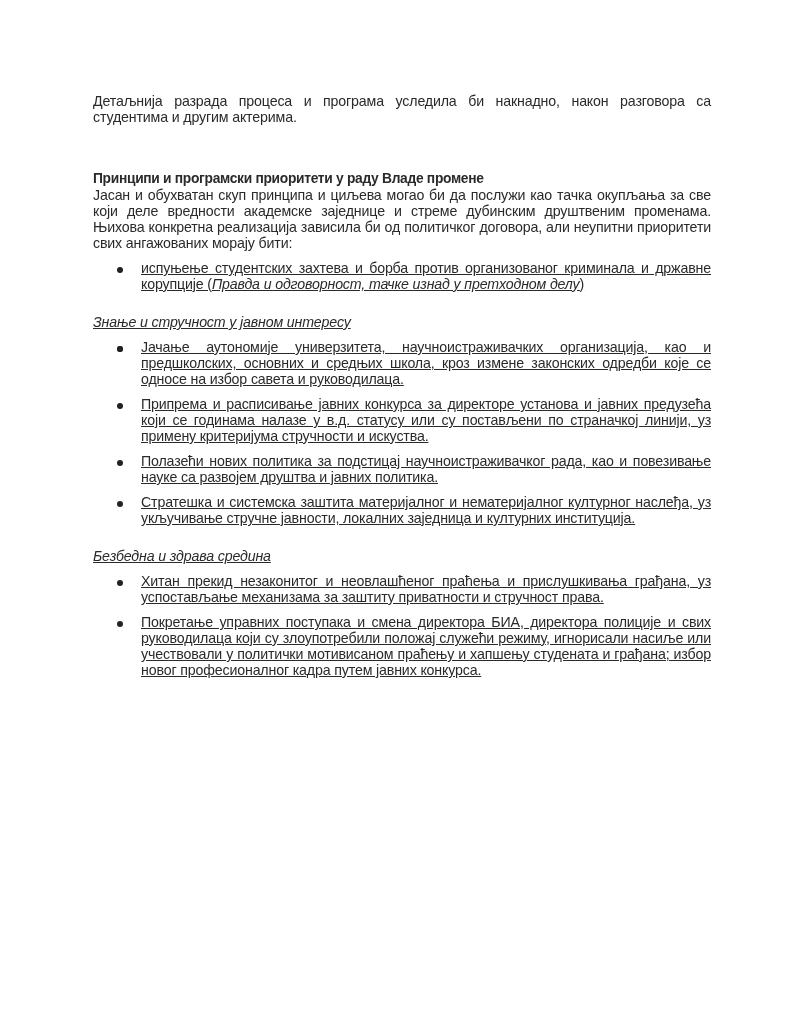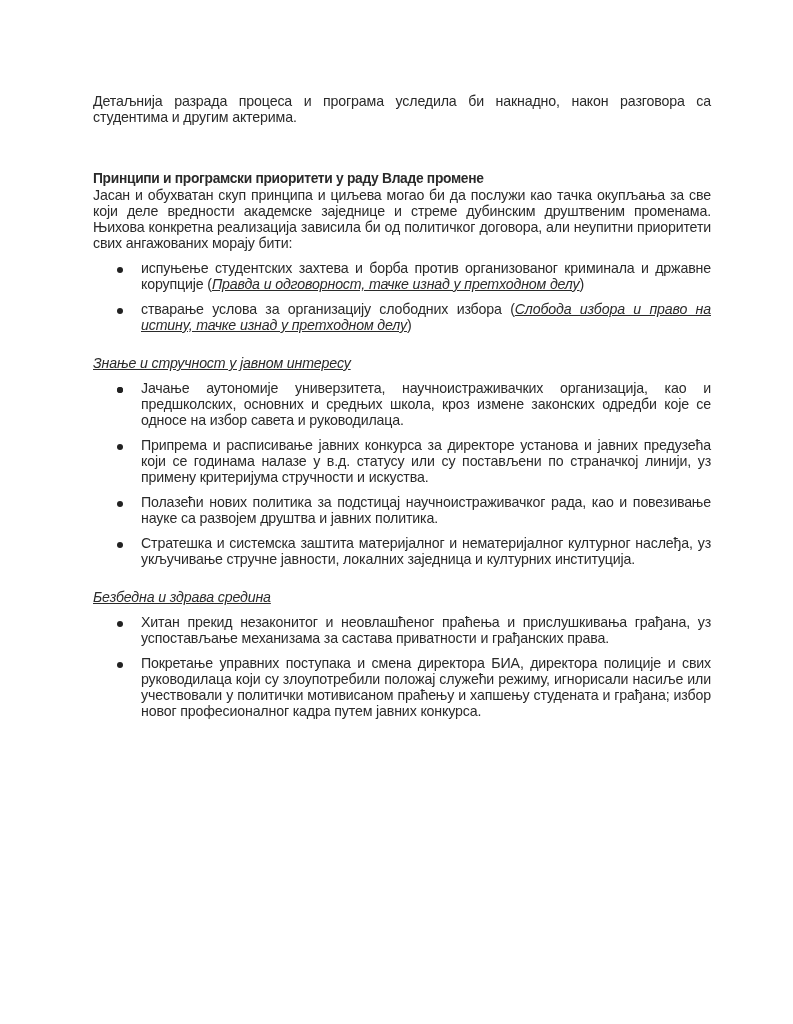--- a/index.html
+++ b/index.html
@@ -9,21 +9,21 @@
       color: #2a2a2a;
     }
     .page {
       position: absolute; left: 93px; top: 93px; width: 618px;
       font-size: 14.2px; line-height: 16px; letter-spacing: -0.15px;
     }
     p { margin: 0; text-align: justify; }
     .p-intro { margin-bottom: 46px; }
     .heading { font-weight: bold; font-size: 13.8px; letter-spacing: -0.3px; }
     .p-block { margin-bottom: 9px; }
-    ul { list-style: none; margin: 4px 0 9px 0; padding: 0; }
+    ul { list-style: none; margin: 4px 0 9px 0; padding: 0; text-decoration: underline; }
     li { position: relative; padding-left: 48px; margin-bottom: 9px; text-align: justify; }
     li:last-child { margin-bottom: 0; }
     li .bullet {
       position: absolute; left: 24px; top: 6.5px; width: 6px; height: 6px;
       border-radius: 50%; background: #222;
     }
     .ref { font-style: italic; text-decoration: underline; }
     .subheading { font-style: italic; text-decoration: underline; margin-bottom: 9px; margin-top: 22px; }
   </style>
 </head>
@@ -33,33 +33,30 @@
   <p class="p-intro">Детаљнија разрада процеса и програма уследила би накнадно, након разговора са студентима и другим актерима.</p>
 
   <p class="heading">Принципи и програмски приоритети у раду Владе промене</p>
 
   <p class="p-block">Јасан и обухватан скуп принципа и циљева могао би да послужи као тачка окупљања за све који деле вредности академске заједнице и стреме дубинским друштвеним променама. Њихова конкретна реализација зависила би од политичког договора, али неупитни приоритети свих ангажованих морају бити:</p>
 
   <ul>
     <li>
       <span class="bullet"></span><span>испуњење студентских захтева и борба против организованог криминала и државне корупције (</span><span class="ref">Правда и одговорност, тачке изнад у претходном делу</span><span>)</span>
     </li>
-    <li>
-      <span class="bullet"></span><span>стварање услова за организацију слободних избора (</span><span class="ref">Слобода избора и право на истину, тачке изнад у претходном делу</span><span>)</span>
-    </li>
   </ul>
 
 
   <p class="subheading">Знање и стручност у јавном интересу</p>
   <ul>
     <li><span class="bullet"></span></li>
     <li><span class="bullet"></span><span>Јачање аутономије универзитета, научноистраживачких организација, као и предшколских, основних и средњих школа, кроз измене законских одредби које се односе на избор савета и руководилаца.</span></li>
     <li><span class="bullet"></span><span>Припрема и расписивање јавних конкурса за директоре установа и јавних предузећа који се годинама налазе у в.д. статусу или су постављени по страначкој линији, уз примену критеријума стручности и искуства.</span></li>
     <li><span class="bullet"></span><span>Полазећи нових политика за подстицај научноистраживачког рада, као и повезивање науке са развојем друштва и јавних политика.</span></li>
     <li><span class="bullet"></span><span>Стратешка и системска заштита материјалног и нематеријалног културног наслеђа, уз укључивање стручне јавности, локалних заједница и културних институција.</span></li>
   </ul>
 
   <p class="subheading">Безбедна и здрава средина</p>
   <ul>
-    <li><span class="bullet"></span><span>Хитан прекид незаконитог и неовлашћеног праћења и прислушкивања грађана, уз успостављање механизама за састава приватности и грађанских права.</span></li>
+    <li><span class="bullet"></span><span>Хитан прекид незаконитог и неовлашћеног праћења и прислушкивања грађана, уз успостављање механизама за заштиту приватности и стручност права.</span></li>
     <li><span class="bullet"></span><span>Покретање управних поступака и смена директора БИА, директора полиције и свих руководилаца који су злоупотребили положај служећи режиму, игнорисали насиље или учествовали у политички мотивисаном праћењу и хапшењу студената и грађана; избор новог професионалног кадра путем јавних конкурса.</span></li>
   </ul>
 </div>
 
 </body></html>

